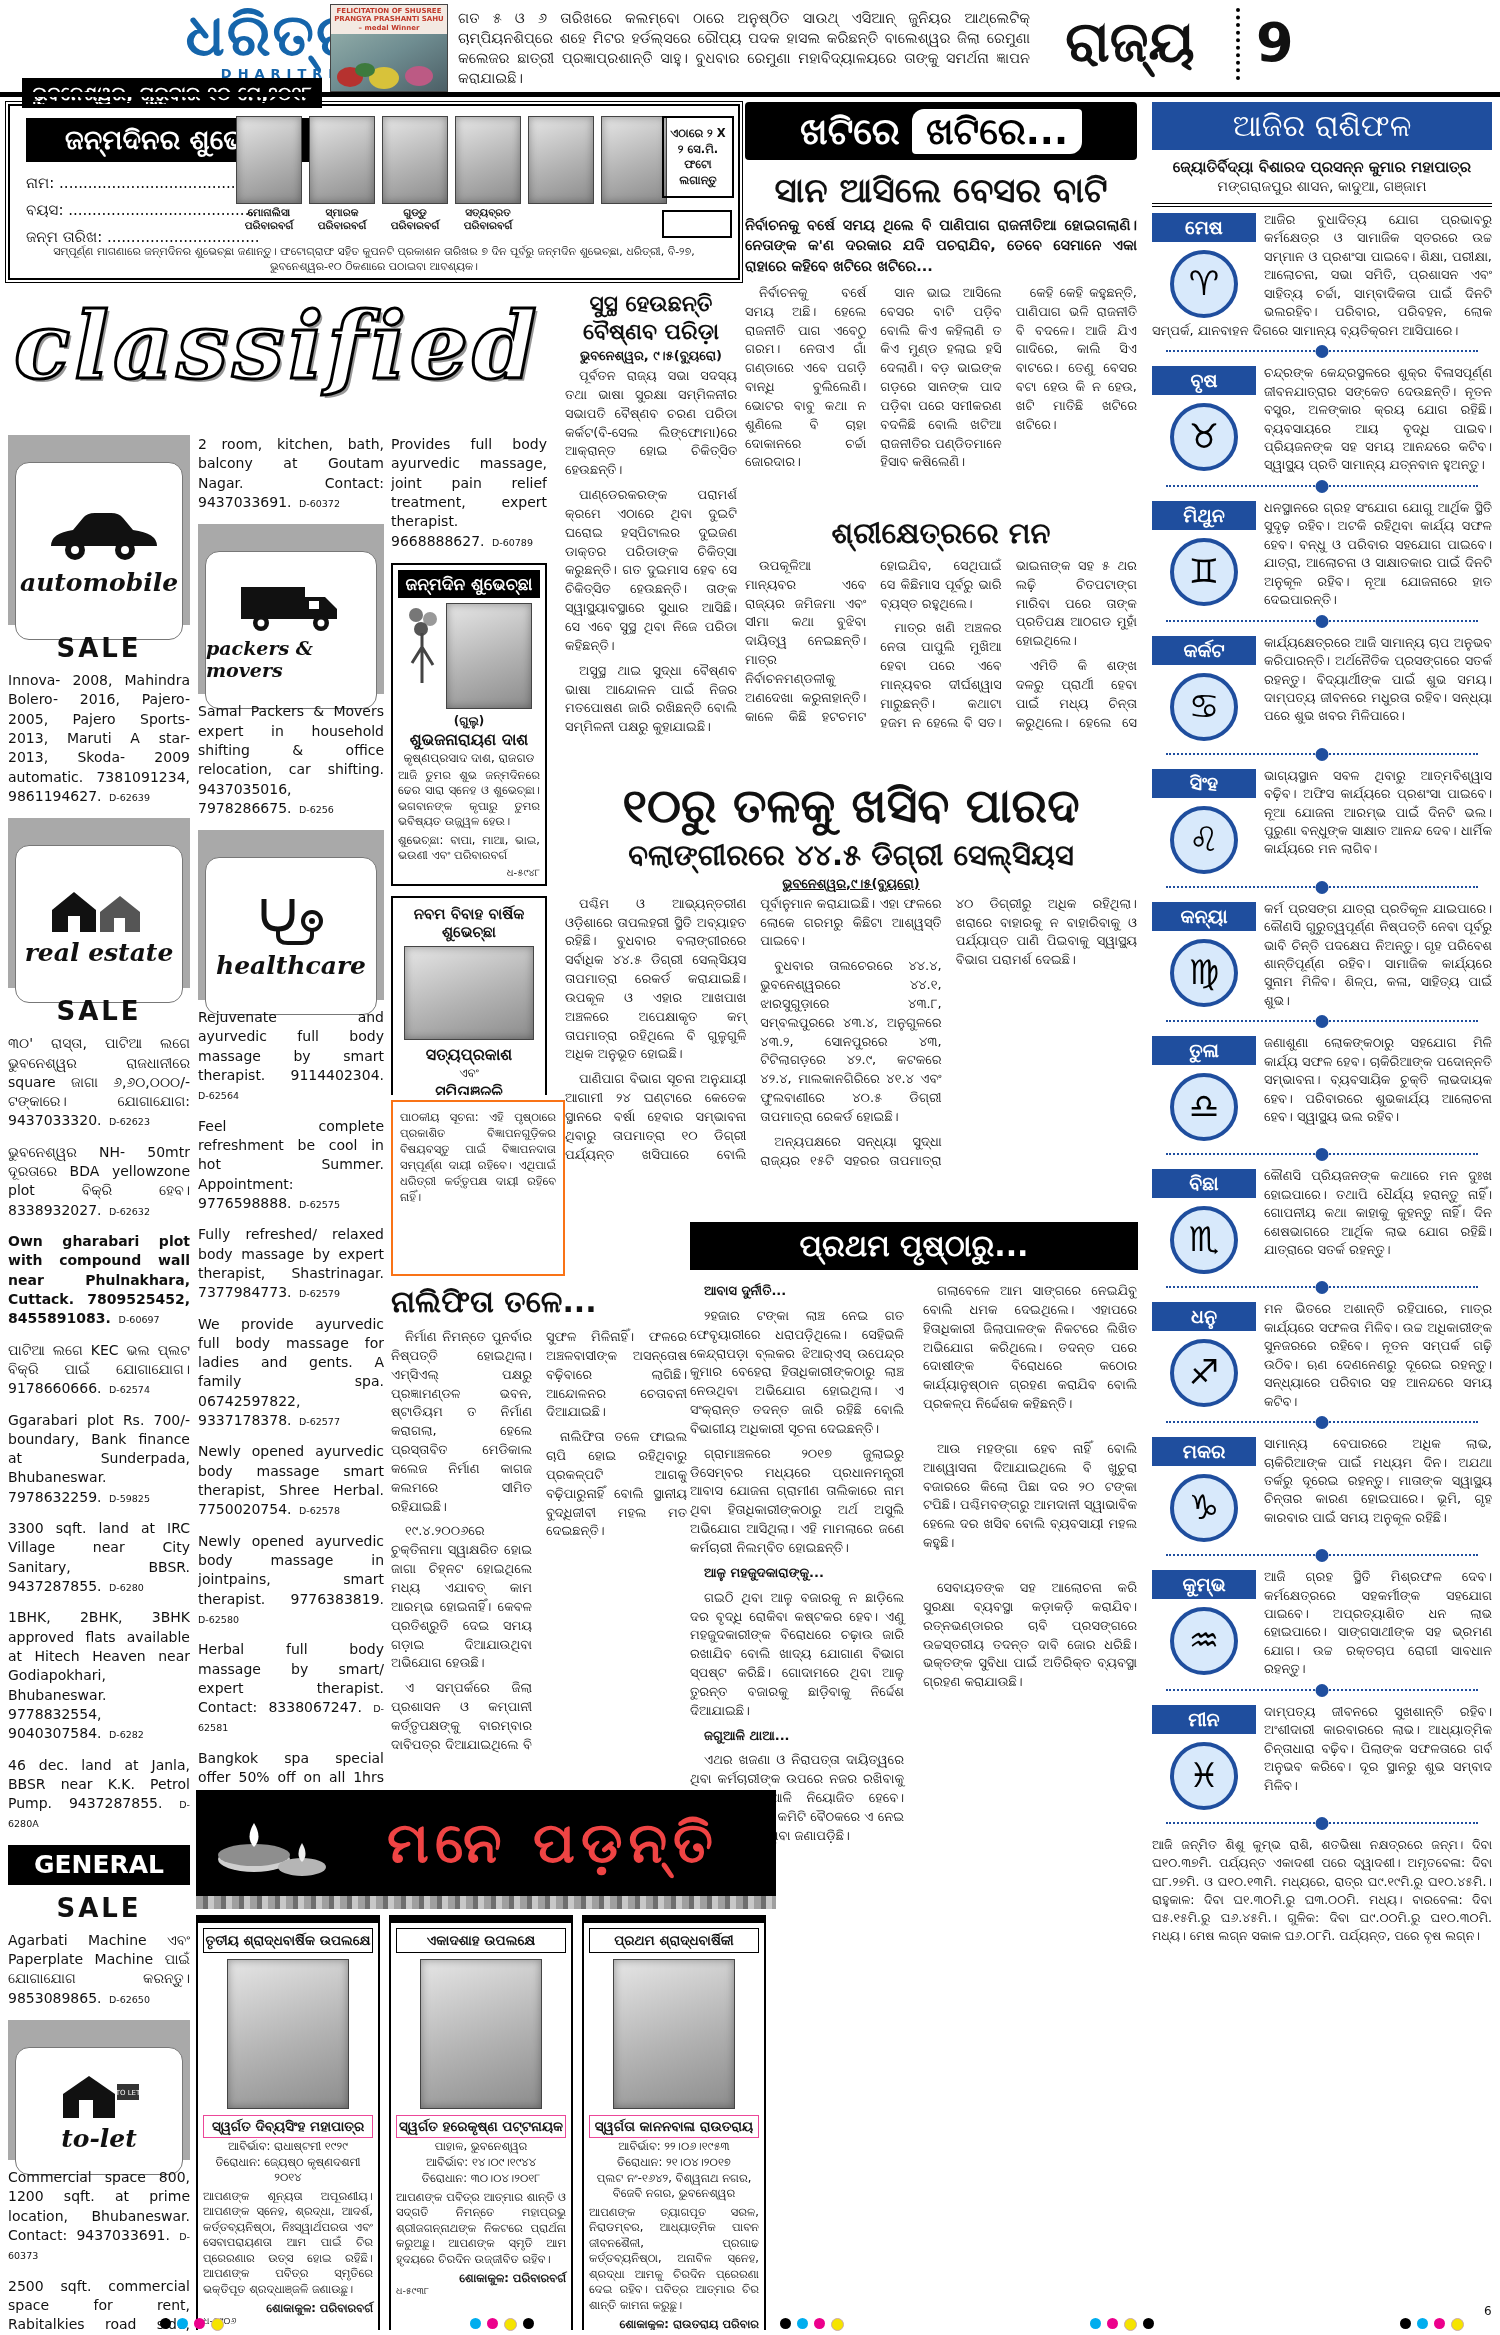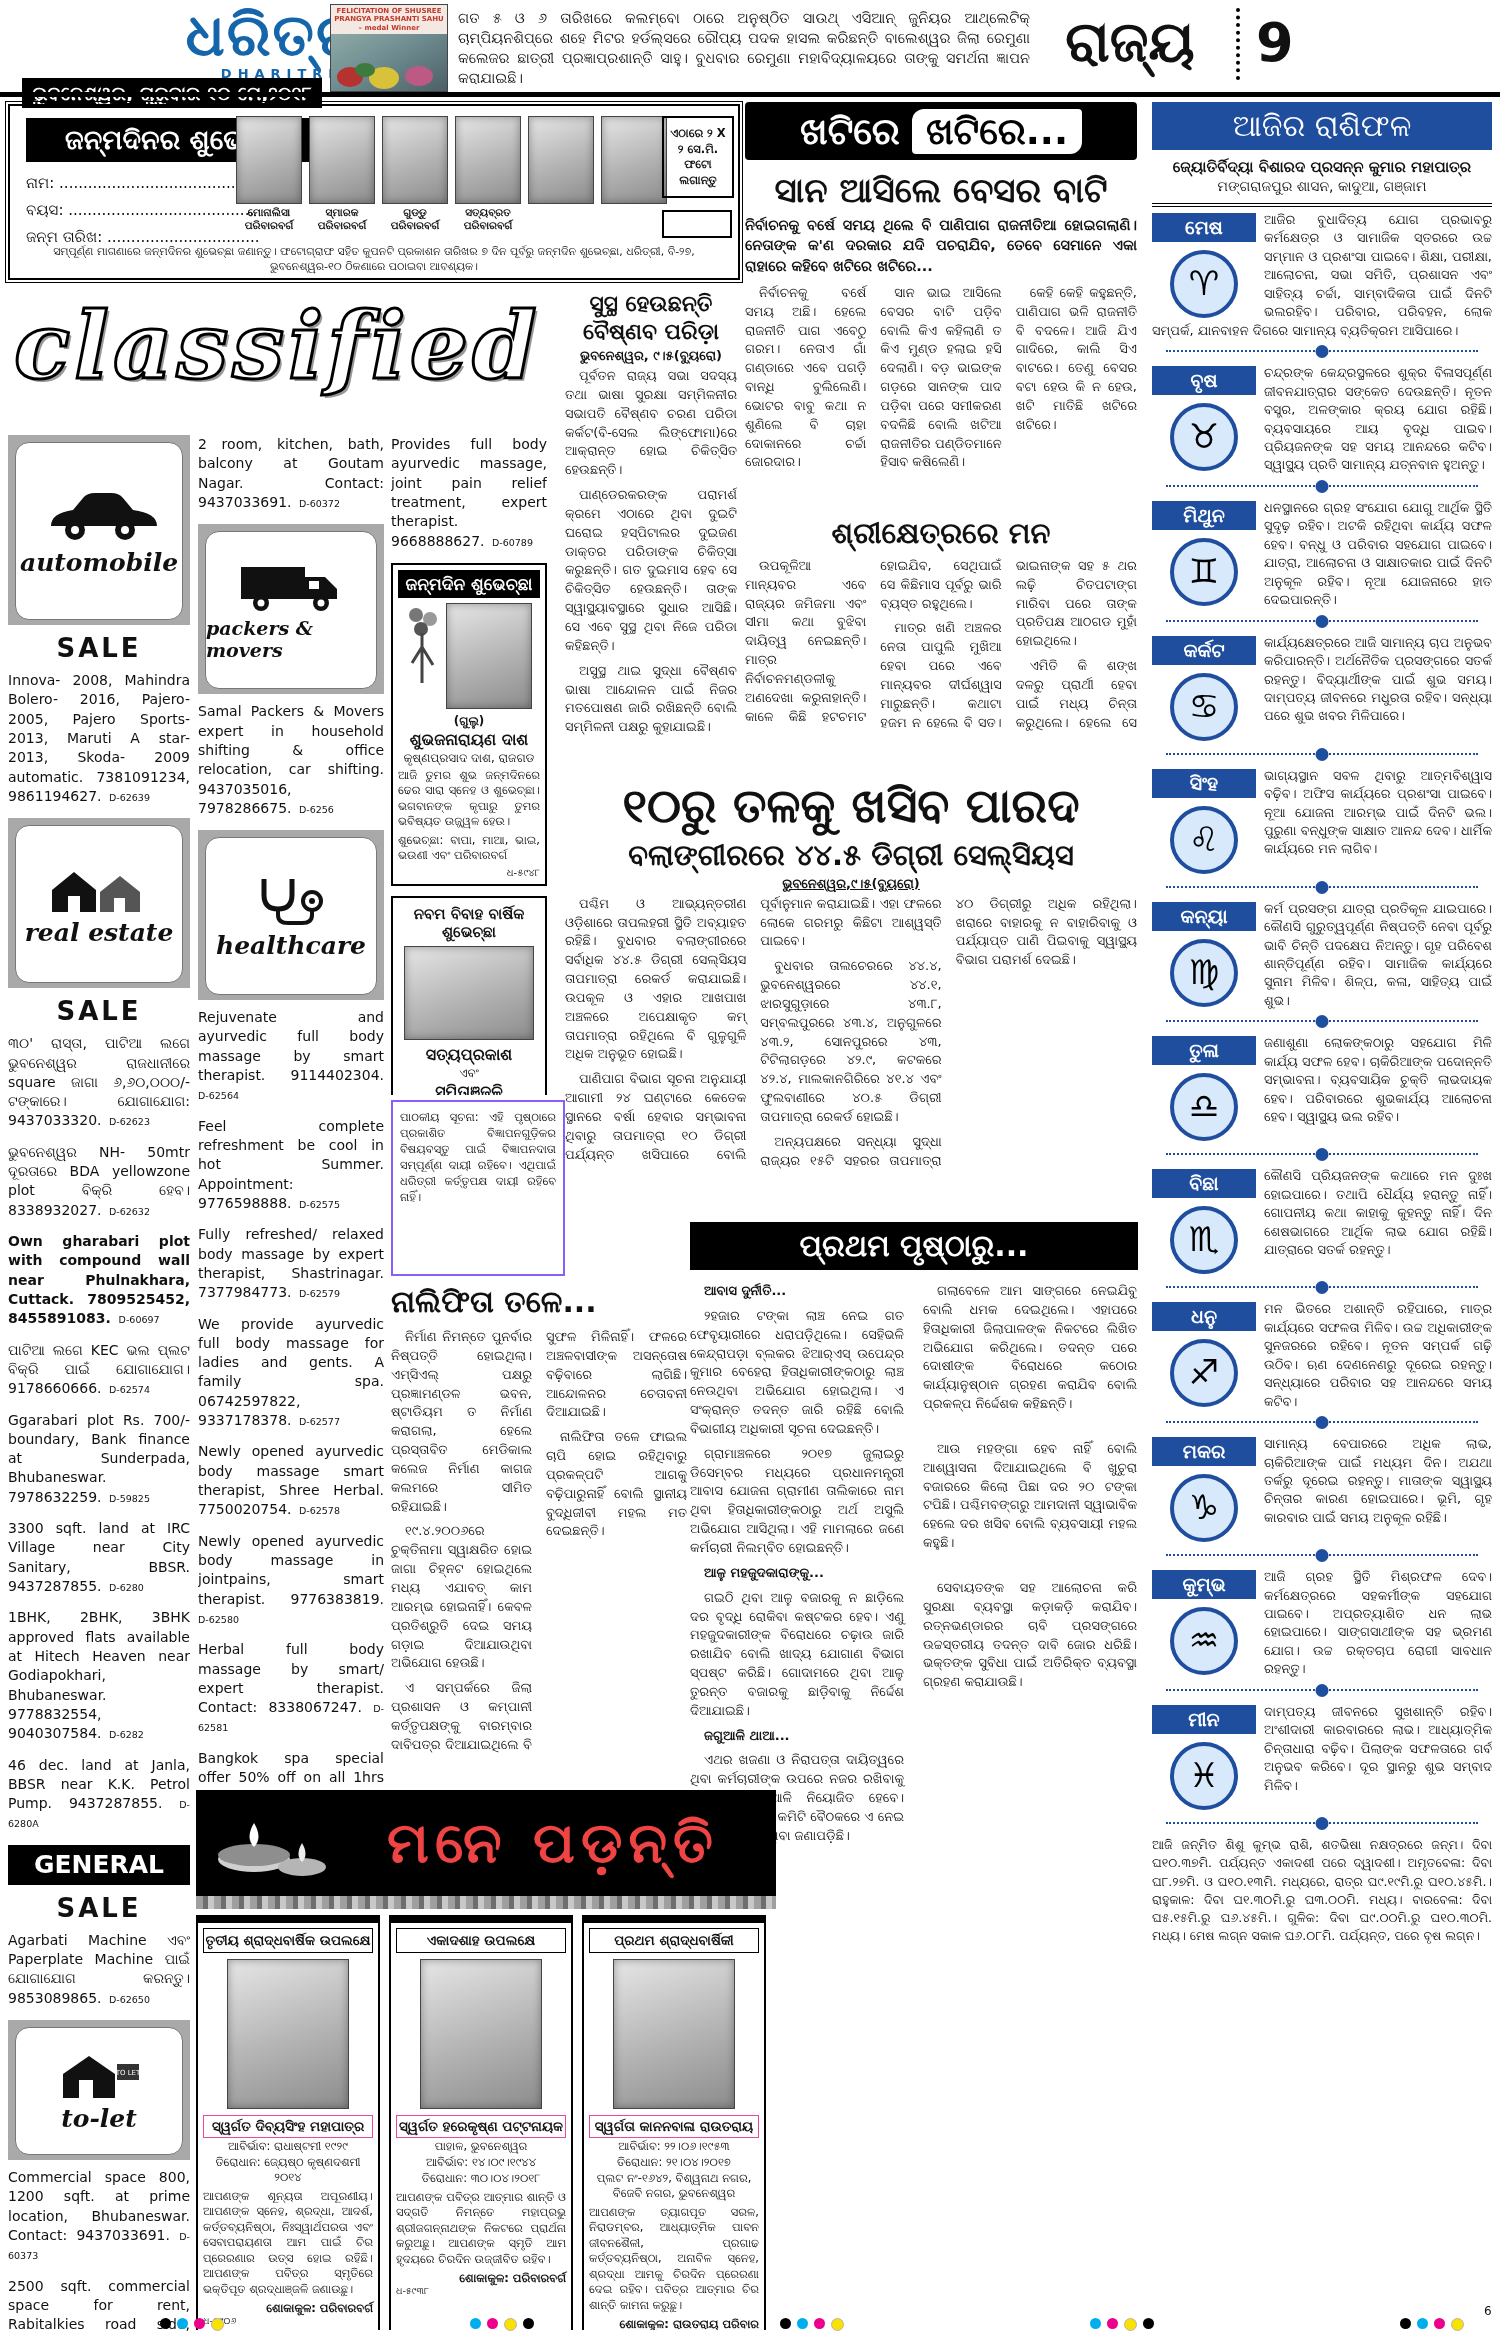--- a/index.html
+++ b/index.html
@@ -45,25 +45,25 @@
   
   .bs-head{font-size:22px;font-weight:bold;text-align:center;line-height:1.25;margin:0;}
   
   .wt-head{font-size:47px;font-weight:bold;text-align:center;margin:0;line-height:1.1;}
   .wt-sub{font-size:29px;font-weight:bold;text-align:center;margin:6px 0 2px;}
   
   .fp-banner{background:#000;color:#fff;font-size:30px;font-weight:bold;text-align:center;line-height:48px;height:48px;}
   .fp-head{font-size:26px;font-weight:bold;text-indent:0;line-height:1.2;margin:12px 0 6px;}
   
   .nl-head{font-size:30px;font-weight:bold;margin:0 0 8px;}
-  #notice{border:2px solid #8b5cf6;padding:7px;font-size:11.5px;line-height:1.4;text-align:justify;}
+  #notice{border:2px solid #f97316;padding:7px;font-size:11.5px;line-height:1.4;text-align:justify;}
   
   .iconbox{background:#a9a9a9;padding:7px;}
   .iconbox .in{background:#fff;border-radius:14px;height:100%;display:flex;flex-direction:column;
-               align-items:center;justify-content:center;gap:4px;border:1px solid #777;}
+               align-items:center;justify-content:center;gap:4px;border:1px solid #777;margin-top:20px;}
   .script{font-family:"DejaVu Serif","Liberation Serif",serif;font-style:italic;font-weight:bold;font-size:25px;}
   .sale{font-size:26px;font-weight:bold;text-align:center;letter-spacing:3px;margin:8px 0;}
   .ad{font-size:14px;line-height:1.38;text-align:justify;word-spacing:3px;margin:0 0 12px 0;}
   .ad.b{font-weight:bold;}
   .ad .code{font-size:9.5px;word-spacing:0;font-weight:normal;}
   .gen-bar{background:#000;color:#fff;font-size:25px;font-weight:bold;text-align:center;line-height:40px;height:40px;}
   
   .cbox{border:2px solid #000;padding:5px;}
   .cbox .bar{background:#000;color:#fff;font-size:17px;font-weight:bold;text-align:center;line-height:28px;}
   .cbox .nm{font-size:16px;font-weight:bold;text-align:center;margin:2px 0;}

